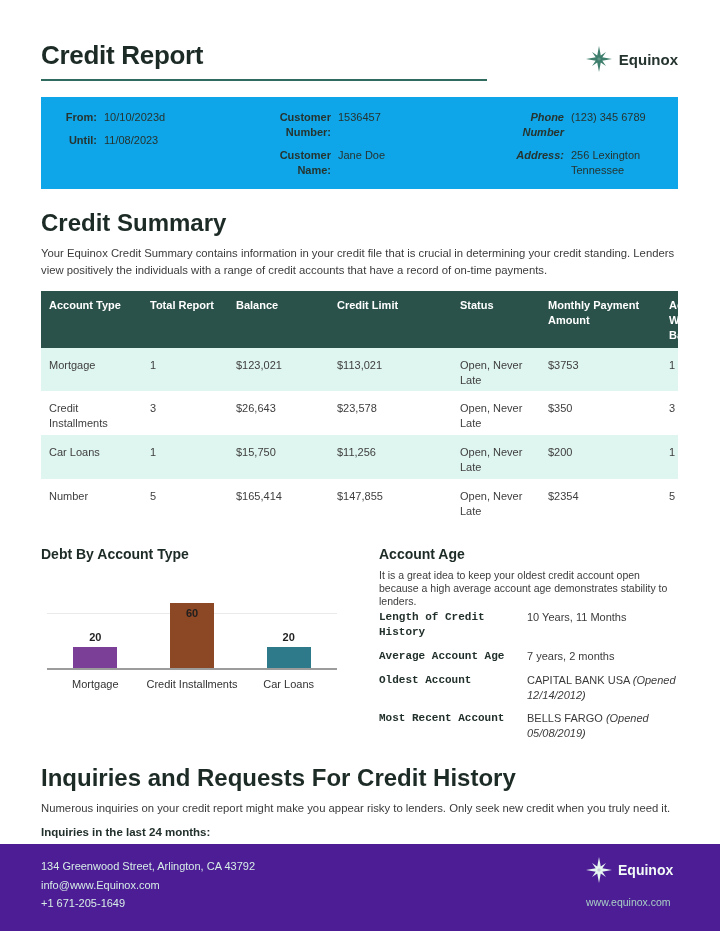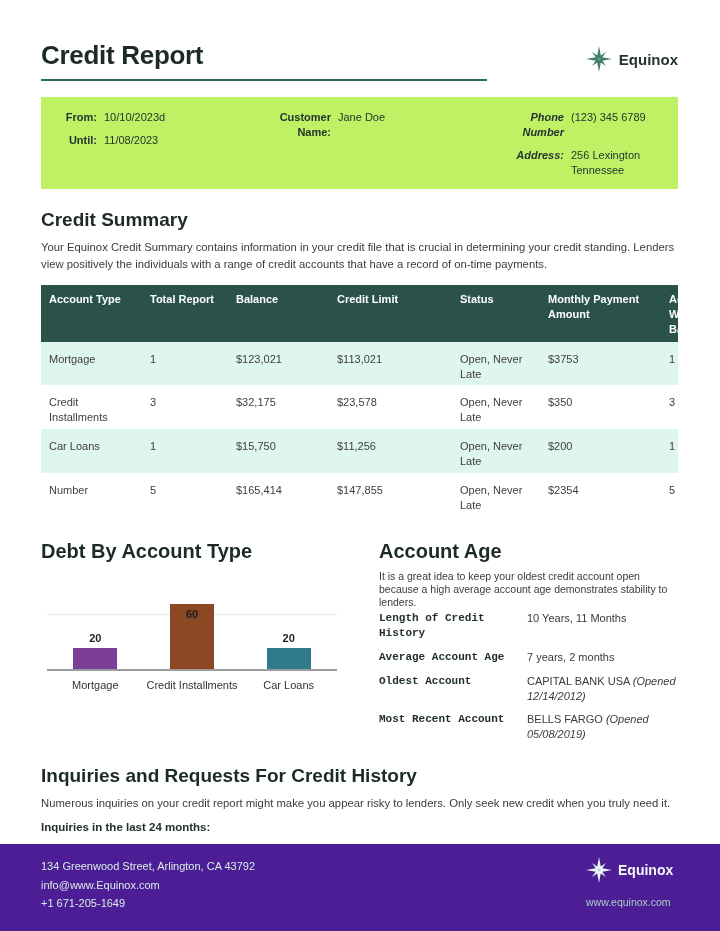--- a/index.html
+++ b/index.html
@@ -10,45 +10,45 @@
   
   .header{display:flex;justify-content:space-between;align-items:flex-start;padding-top:40px;}
   .title-wrap{width:446px;border-bottom:2px solid #2F6B5E;padding-bottom:8px;}
   .page-title{margin:0;font-size:26px;font-weight:700;color:#1D2B27;letter-spacing:-0.3px;}
   .brand{display:flex;align-items:center;gap:7px;margin-top:6px;}
   .brand-text{font-size:15px;font-weight:700;color:#25332F;}
   .logo-teal{color:#3E7E6C;}
   .logo-light{color:#E8F6F1;}
 
   
-  .info-bar{margin-top:16px;background:#bef264;display:grid;grid-template-columns:190px 245px 1fr;padding:13px 0 4px 14px;}
+  .info-bar{margin-top:16px;background:#0ea5e9;display:grid;grid-template-columns:190px 245px 1fr;padding:13px 0 4px 14px;}
   .info-row{display:flex;margin-bottom:8px;font-size:11px;color:#26342F;line-height:1.35;}
   .info-label{font-weight:700;text-align:right;flex:none;}
   .info-value{margin-left:7px;}
   .info-col:nth-child(1) .info-label{width:42px;}
   .info-col:nth-child(2) .info-label{width:86px;}
   .info-col:nth-child(3) .info-label{width:74px;font-style:italic;}
   .info-col:nth-child(3) .info-value{width:106px;}
 
   
-  .section-heading{font-size:19px;font-weight:700;color:#1D2B27;margin:20px 0 0;}
+  .section-heading{font-size:24px;font-weight:700;color:#1D2B27;margin:20px 0 0;}
   .section-desc{font-size:11.3px;color:#3B3B3B;line-height:1.45;margin:8px 0 0;}
 
   
   .summary-table{width:100%;border-collapse:collapse;margin-top:13px;table-layout:fixed;}
   .summary-table th{background:#2B524A;color:#FFFFFF;font-size:11px;font-weight:700;text-align:left;padding:7px 8px 5px;line-height:1.35;vertical-align:top;}
   .summary-table td{font-size:11px;color:#3E3E3E;padding:10px 8px 4px;line-height:1.35;vertical-align:top;}
   .summary-table tbody tr:nth-child(odd){background:#DFF5EF;}
   .c0{width:85px;} .c1{width:70px;} .c2{width:85px;} .c3{width:107px;} .c4{width:72px;} .c5{width:105px;} .c6{width:auto;}
 
   
   .two-col{display:flex;margin-top:24px;}
   .chart-col{width:300px;flex:none;}
   .age-col{flex:1;margin-left:38px;}
-  .sub-heading{font-size:20px;font-weight:700;color:#1D2B27;margin:0;}
+  .sub-heading{font-size:14px;font-weight:700;color:#1D2B27;margin:0;}
 
   
   .chart{margin-top:30px;margin-left:6px;width:290px;}
   .chart-plot{position:relative;height:76px;border-bottom:2px solid #9C9C9C;display:flex;}
   .gridline{position:absolute;left:0;right:0;height:1px;background:#EAEAEA;}
   .bar-group{flex:1;position:relative;height:100%;}
   .bar{position:absolute;bottom:0;left:50%;transform:translateX(-50%);width:44px;}
   .bar-value{position:absolute;left:50%;transform:translateX(-50%);font-size:11px;font-weight:700;color:#1F1F1F;white-space:nowrap;}
   .chart-labels{display:flex;margin-top:7px;}
   .chart-label{flex:1;text-align:center;font-size:11px;color:#333;line-height:1.3;}
@@ -113,20 +113,24 @@
             <span class="info-label">From:</span>
             <span class="info-value">10/10/2023d</span>
           </div>
           <div class="info-row">
             <span class="info-label">Until:</span>
             <span class="info-value">11/08/2023</span>
           </div>
         </div>
         <div class="info-col">
           <div class="info-row">
+            <span class="info-label">Customer Number:</span>
+            <span class="info-value">1536457</span>
+          </div>
+          <div class="info-row">
             <span class="info-label">Customer Name:</span>
             <span class="info-value">Jane Doe</span>
           </div>
         </div>
         <div class="info-col">
           <div class="info-row">
             <span class="info-label">Phone Number</span>
             <span class="info-value">(123) 345 6789</span>
           </div>
           <div class="info-row">
@@ -157,21 +161,21 @@
             <td class="c1">1</td>
             <td class="c2">$123,021</td>
             <td class="c3">$113,021</td>
             <td class="c4">Open, Never Late</td>
             <td class="c5">$3753</td>
             <td class="c6">1</td>
           </tr>
           <tr>
             <td class="c0">Credit Installments</td>
             <td class="c1">3</td>
-            <td class="c2">$32,175</td>
+            <td class="c2">$26,643</td>
             <td class="c3">$23,578</td>
             <td class="c4">Open, Never Late</td>
             <td class="c5">$350</td>
             <td class="c6">3</td>
           </tr>
           <tr>
             <td class="c0">Car Loans</td>
             <td class="c1">1</td>
             <td class="c2">$15,750</td>
             <td class="c3">$11,256</td>

